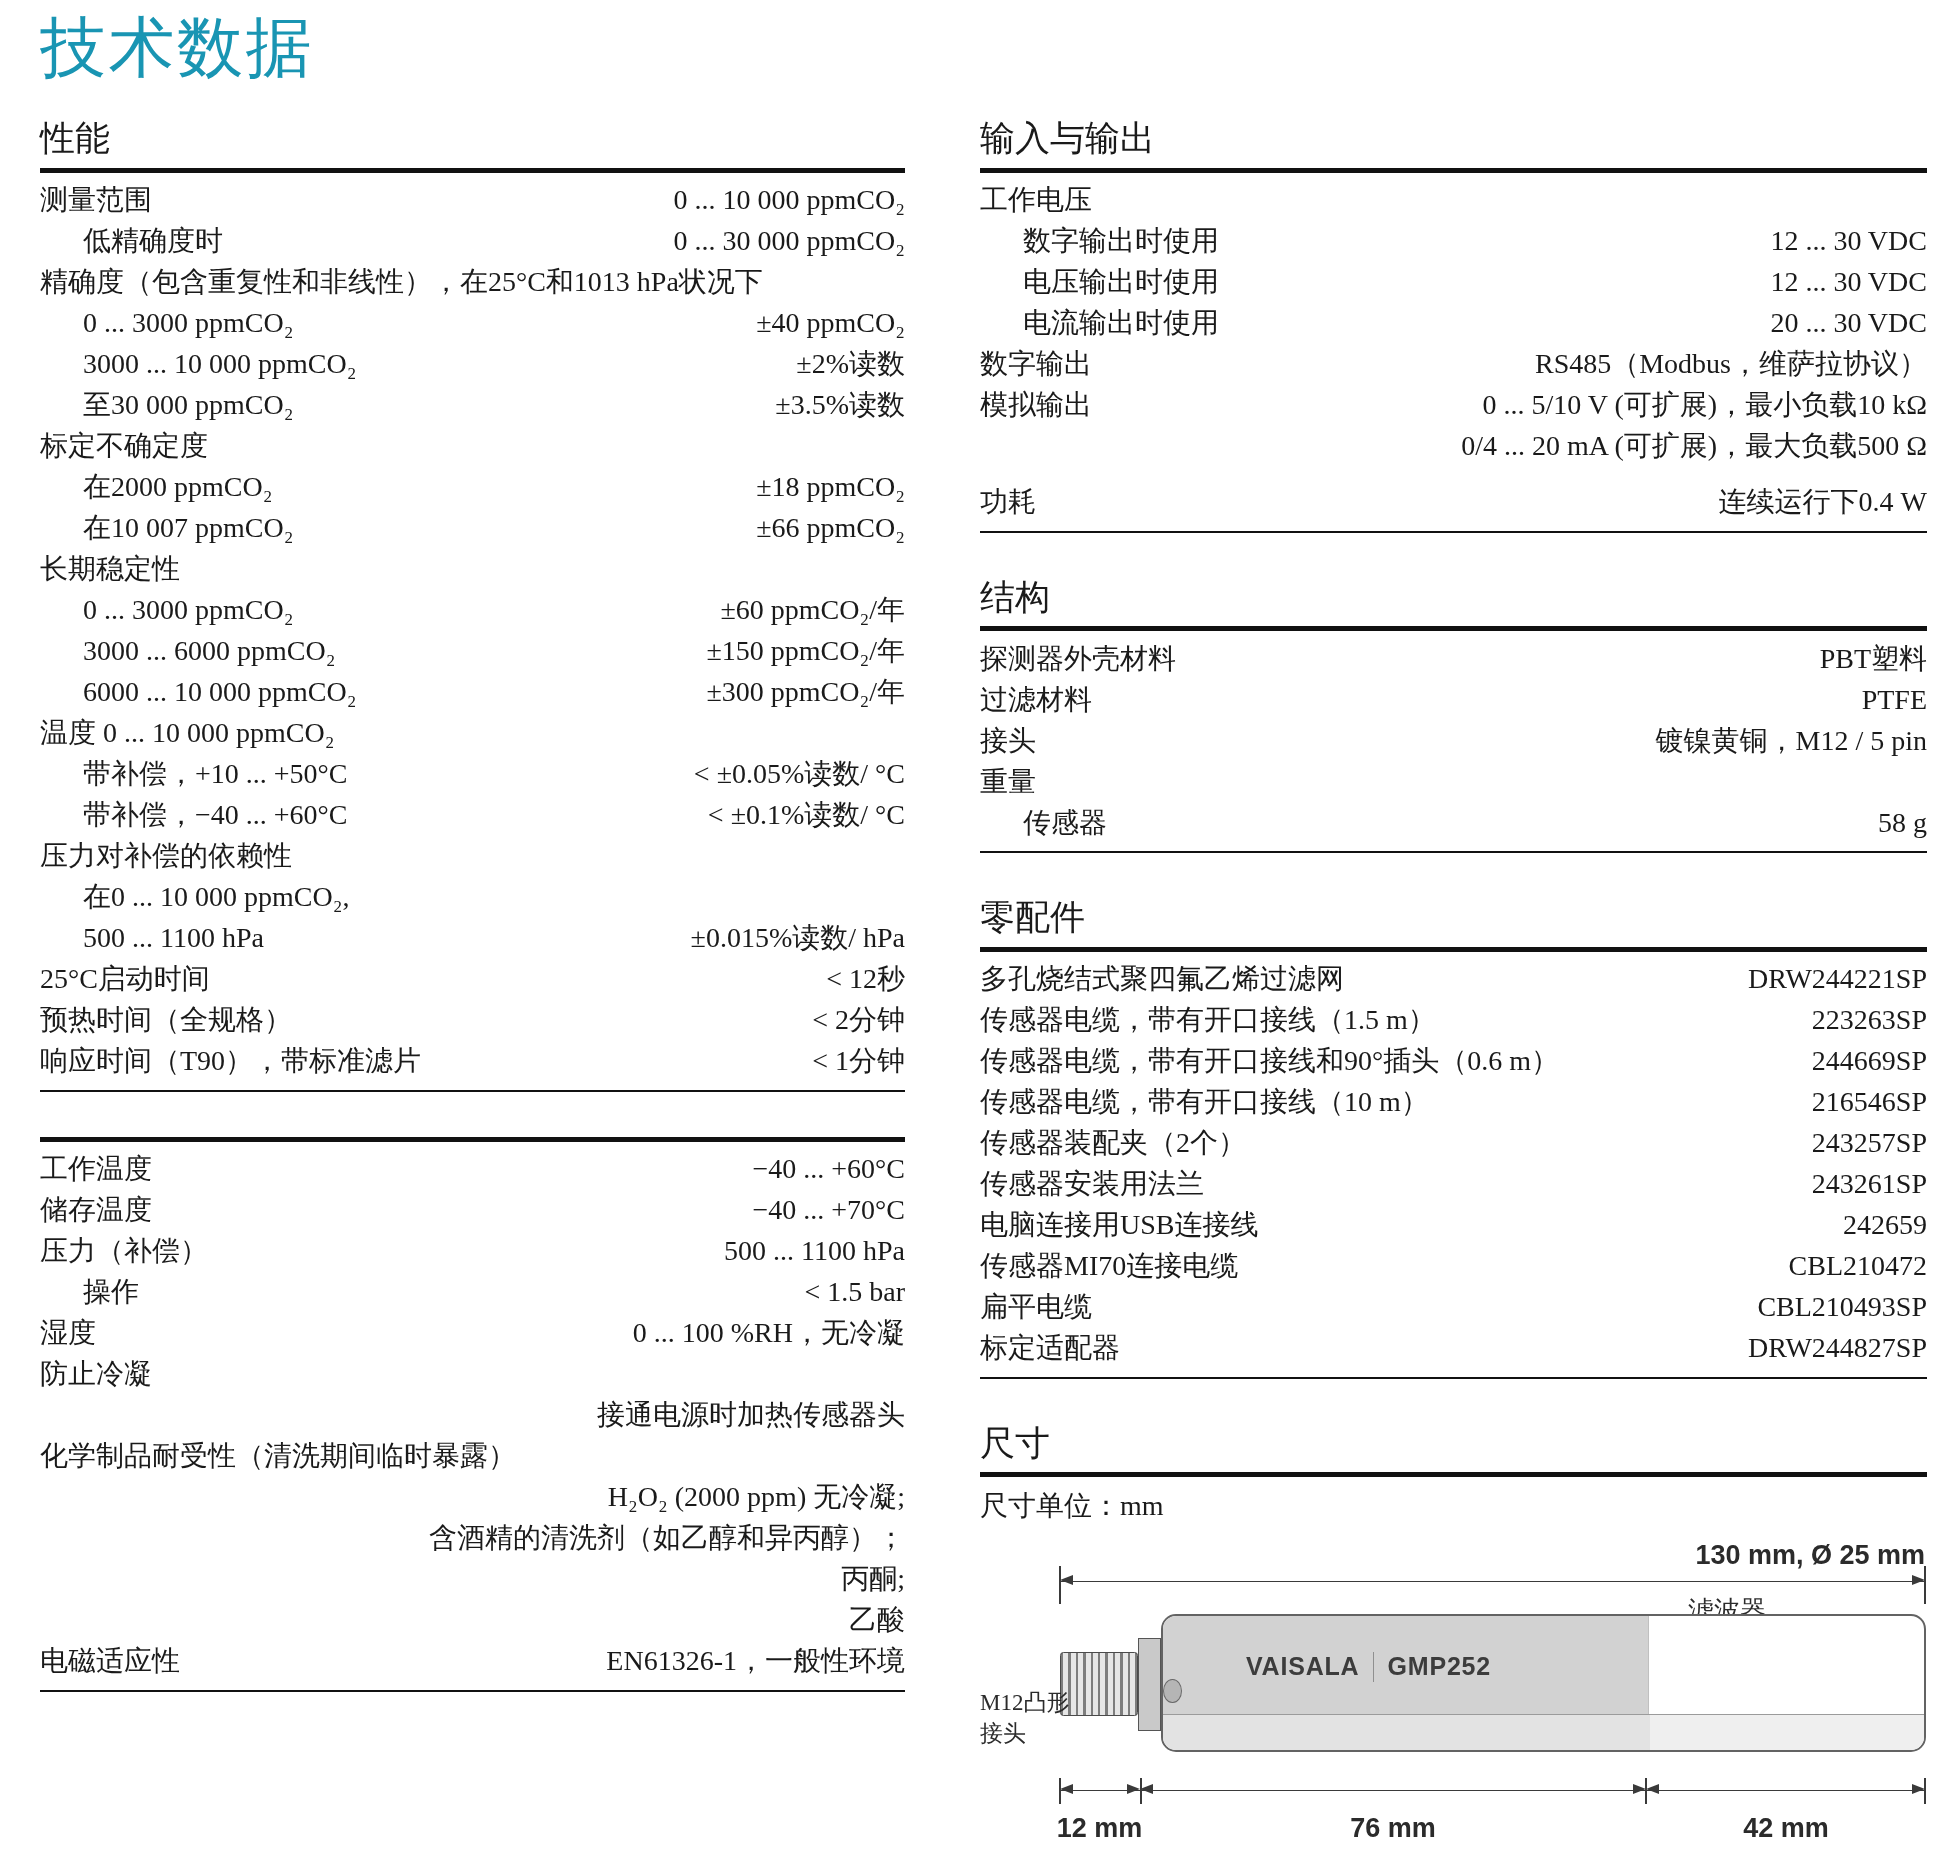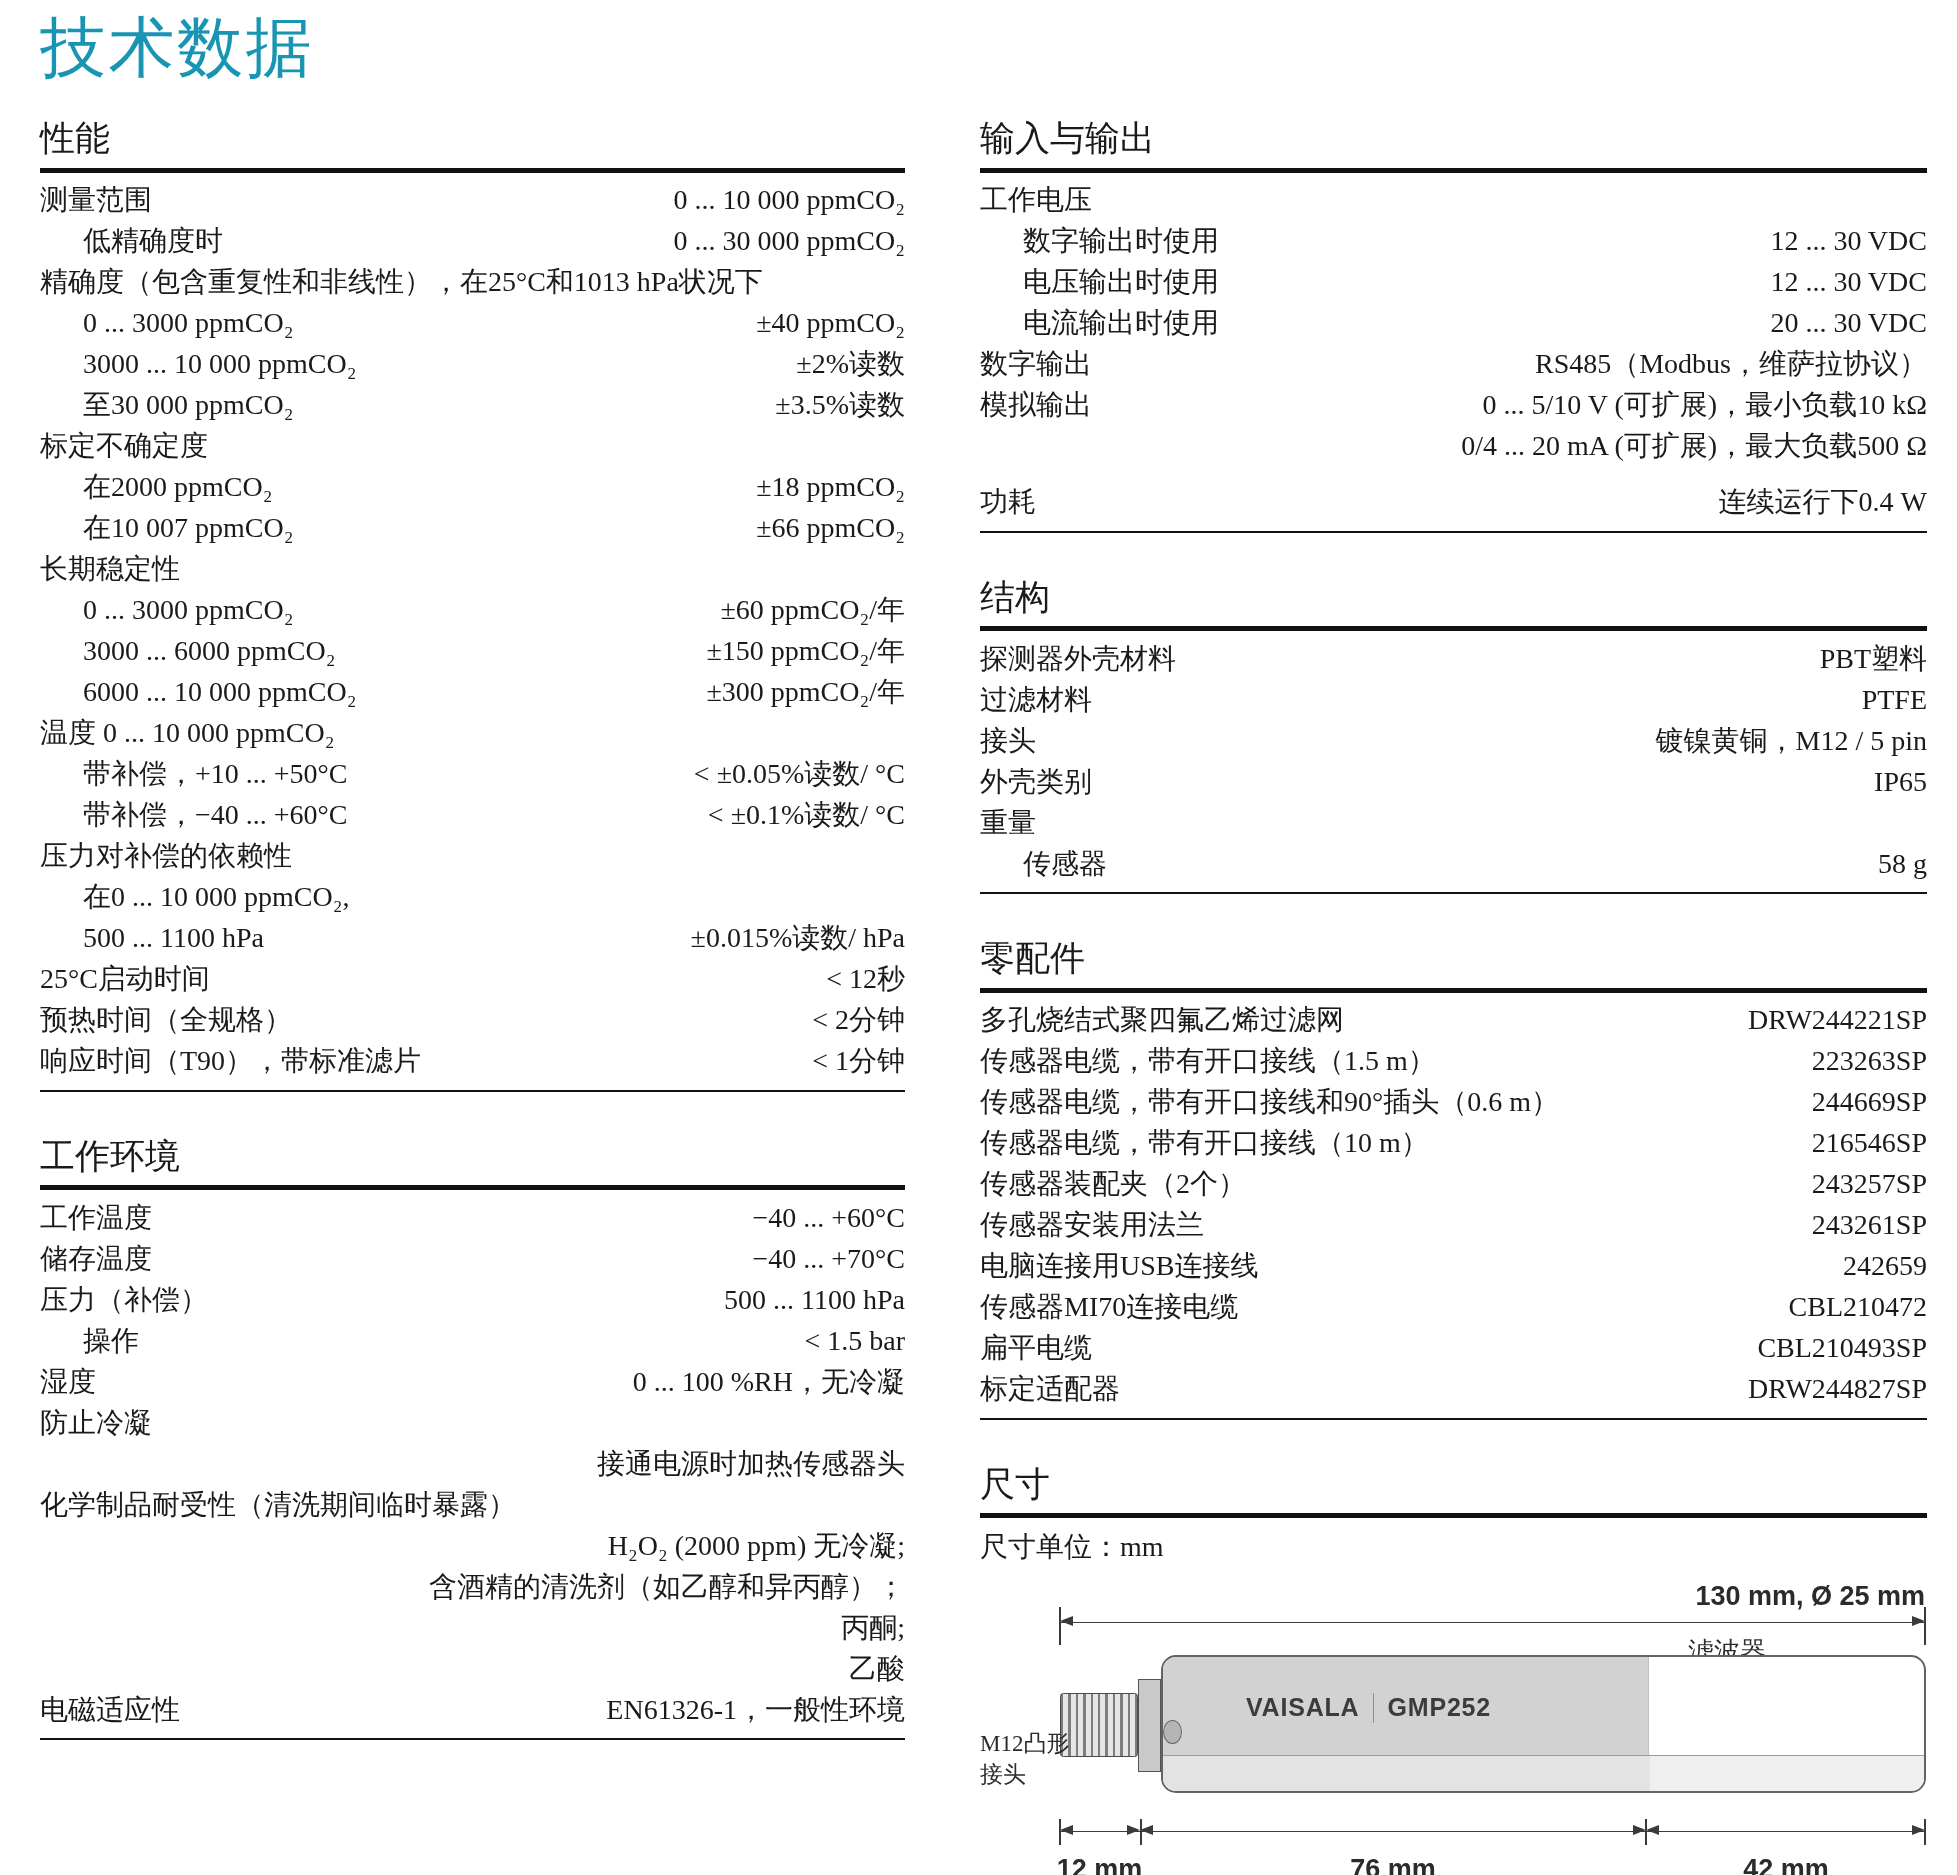--- a/index.html
+++ b/index.html
@@ -172,21 +172,20 @@
               <span class="val">&lt; 2分钟</span>
             </div>
             <div class="row">
               <span class="lbl">响应时间（T90），带标准滤片</span>
               <span class="val">&lt; 1分钟</span>
             </div>
           </div>
           <div class="rule-bottom"></div>
         </section>
       <section class="spec">
-          <h2 class="sec-h">工作环境</h2>
           <div class="rule-top"></div>
           <div class="rows">
             <div class="row">
               <span class="lbl">工作温度</span>
               <span class="val">−40 ... +60°C</span>
             </div>
             <div class="row">
               <span class="lbl">储存温度</span>
               <span class="val">−40 ... +70°C</span>
             </div>
@@ -285,24 +284,20 @@
               <span class="lbl">探测器外壳材料</span>
               <span class="val">PBT塑料</span>
             </div>
             <div class="row">
               <span class="lbl">过滤材料</span>
               <span class="val">PTFE</span>
             </div>
             <div class="row">
               <span class="lbl">接头</span>
               <span class="val">镀镍黄铜，M12 / 5 pin</span>
-            </div>
-            <div class="row">
-              <span class="lbl">外壳类别</span>
-              <span class="val">IP65</span>
             </div>
             <div class="row">
               <span class="lbl">重量</span>
             </div>
             <div class="row indent">
               <span class="lbl">传感器</span>
               <span class="val">58 g</span>
             </div>
           </div>
           <div class="rule-bottom"></div>

